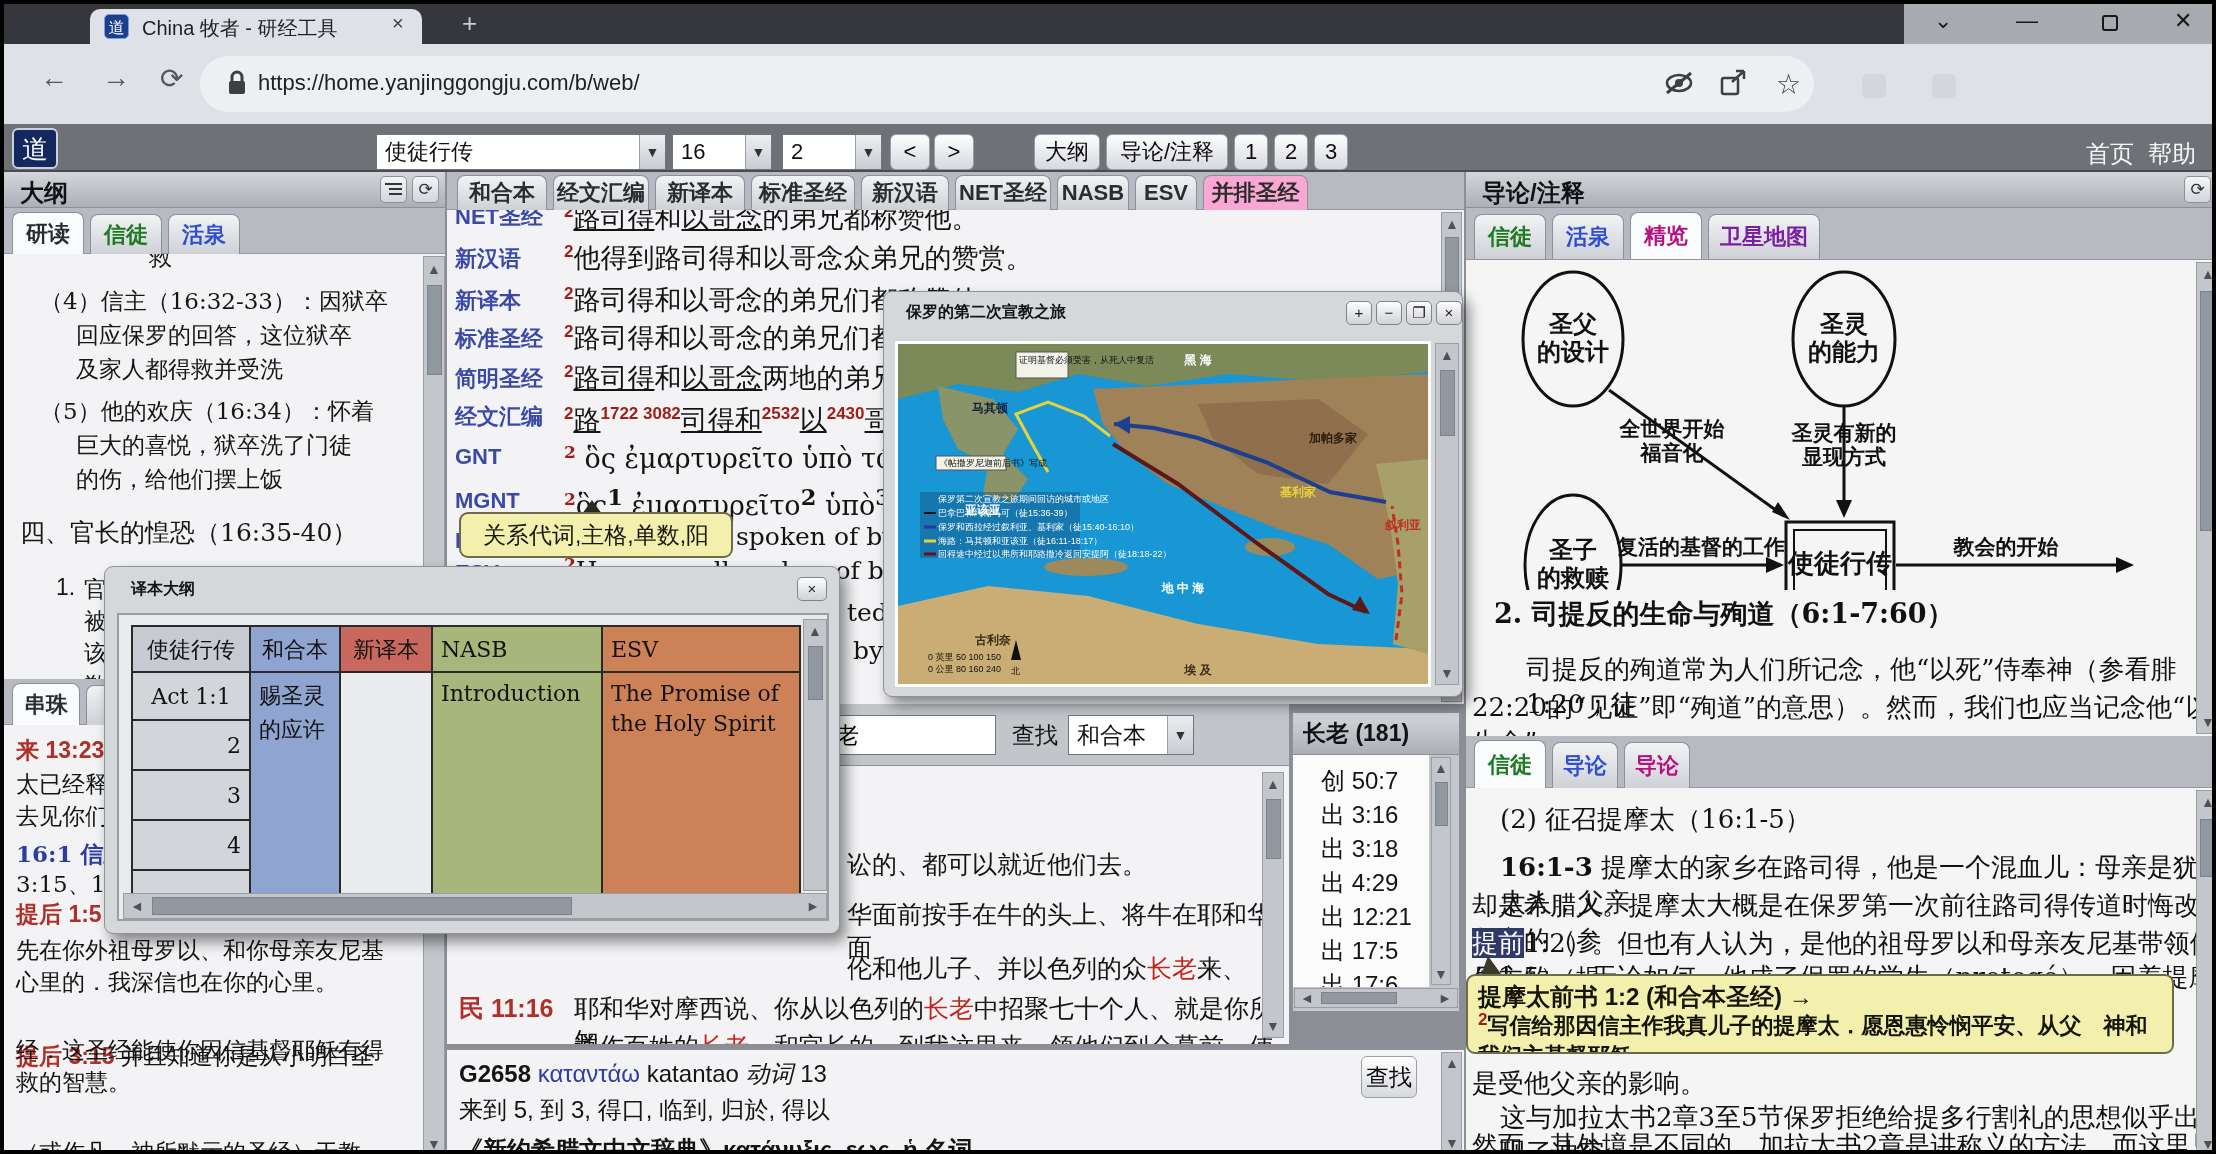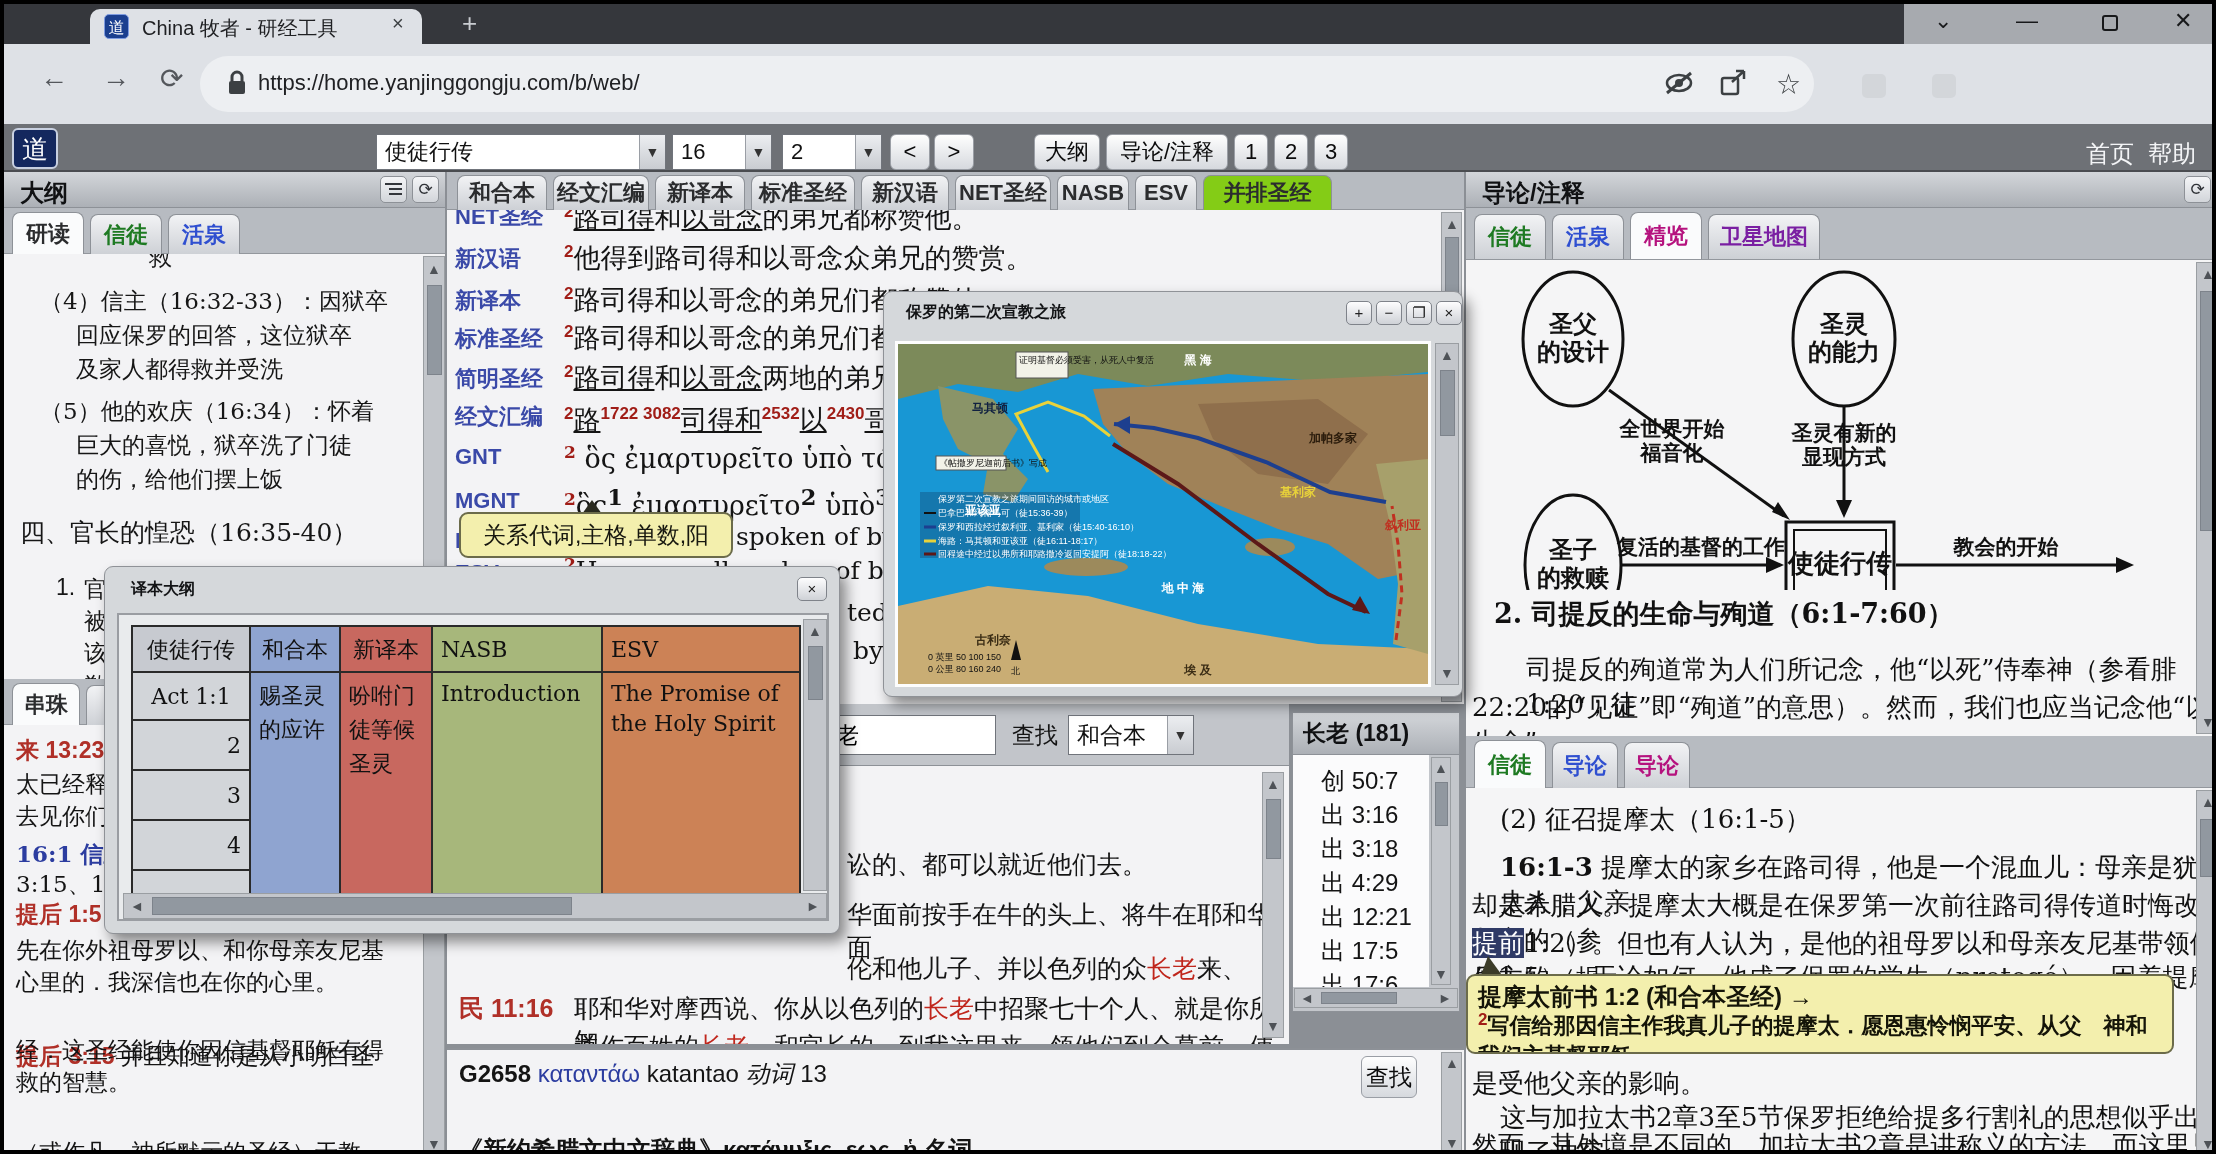--- a/index.html
+++ b/index.html
@@ -189,21 +189,21 @@
 
   <div class="abs tabsrow" style="left:443px;top:168px;width:1017px;height:38px;"></div>
   <div class="ptab" style="left:453px;top:171px;width:90px;height:35px;line-height:34px;">和合本</div>
   <div class="ptab" style="left:549px;top:171px;width:96px;height:35px;line-height:34px;">经文汇编</div>
   <div class="ptab" style="left:651px;top:171px;width:90px;height:35px;line-height:34px;">新译本</div>
   <div class="ptab" style="left:747px;top:171px;width:104px;height:35px;line-height:34px;">标准圣经</div>
   <div class="ptab" style="left:857px;top:171px;width:88px;height:35px;line-height:34px;">新汉语</div>
   <div class="ptab" style="left:951px;top:171px;width:96px;height:35px;line-height:34px;">NET圣经</div>
   <div class="ptab" style="left:1053px;top:171px;width:72px;height:35px;line-height:34px;">NASB</div>
   <div class="ptab" style="left:1131px;top:171px;width:62px;height:35px;line-height:34px;">ESV</div>
-  <div class="ptab" style="left:1199px;top:171px;width:129px;height:35px;line-height:34px;background:#84cc16;">并排圣经</div>
+  <div class="ptab" style="left:1199px;top:171px;width:105px;height:35px;line-height:34px;background:#f9a8d4;">并排圣经</div>
 
   <div class="abs content" style="left:443px;top:206px;width:1017px;height:494px;overflow:hidden;">
     <div class="abs vlabel" style="left:8px;top:-8px;">NET圣经</div>
     <div class="abs vlabel" style="left:8px;top:34px;">新汉语</div>
     <div class="abs vlabel" style="left:8px;top:76px;">新译本</div>
     <div class="abs vlabel" style="left:8px;top:114px;">标准圣经</div>
     <div class="abs vlabel" style="left:8px;top:154px;">简明圣经</div>
     <div class="abs vlabel" style="left:8px;top:192px;">经文汇编</div>
     <div class="abs vlabel" style="left:8px;top:234px;">GNT</div>
     <div class="abs vlabel" style="left:8px;top:278px;">MGNT</div>
@@ -271,20 +271,21 @@
   <div class="abs scroll" style="left:1290px;top:984px;width:164px;height:20px;">
     <div class="sarrow" style="left:2px;top:1px;">◄</div>
     <div class="thumb" style="left:26px;top:3px;width:76px;height:12px;"></div>
     <div class="sarrow" style="right:2px;top:1px;left:auto;">►</div>
   </div>
 
   <div class="abs content" style="left:443px;top:1044px;width:1017px;height:110px;border-top:2px solid #8d9197;overflow:hidden;">
     <div class="abs" style="left:12px;top:8px;font-size:24px;color:#141414;">
       <b>G2658</b> <span style="color:#2c3da0;">καταντάω</span> <span>katantao</span> <i>动词</i> <span>13</span>
     </div>
+    <div class="abs" style="left:12px;top:44px;font-size:24px;color:#141414;">来到 5, 到 3, 得口, 临到, 归於, 得以</div>
     <div class="abs" style="left:12px;top:84px;font-size:24px;font-weight:bold;color:#141414;">
       <span>《新约希腊文中文辞典》</span><span>κατάνυξις,  εως,  ἡ 名词</span>
     </div>
   </div>
   <div class="abs btn" style="left:1357px;top:1052px;width:56px;height:42px;line-height:40px;font-size:23px;">查找</div>
   <div class="abs scroll" style="left:1437px;top:1048px;width:21px;height:102px;">
     <div class="sarrow" style="top:2px;left:0;">▲</div>
     <div class="sarrow" style="bottom:2px;left:0;">▼</div>
   </div>
 
@@ -457,21 +458,20 @@
       <div class="tcell" style="left:12px;top:56px;width:120px;height:50px;background:#d2d5d9;text-align:center;line-height:36px;">Act 1:1</div>
       <div class="tcell" style="left:12px;top:104px;width:120px;height:52px;background:#d2d5d9;text-align:right;line-height:38px;">2</div>
       <div class="tcell" style="left:12px;top:154px;width:120px;height:52px;background:#d2d5d9;text-align:right;line-height:38px;">3</div>
       <div class="tcell" style="left:12px;top:204px;width:120px;height:52px;background:#d2d5d9;text-align:right;line-height:38px;">4</div>
       <div class="tcell" style="left:12px;top:254px;width:120px;height:46px;background:#d2d5d9;text-align:right;line-height:56px;">5</div>
 
       <div class="tcell" style="left:130px;top:10px;width:92px;height:48px;background:#8fa4d0;text-align:center;line-height:34px;">和合本</div>
       <div class="tcell" style="left:130px;top:56px;width:92px;height:244px;background:#8fa4d0;line-height:34px;">赐圣灵 的应许</div>
 
       <div class="tcell" style="left:220px;top:10px;width:94px;height:48px;background:#c8685f;text-align:center;line-height:34px;">新译本</div>
-      <div class="tcell" style="left:220px;top:56px;width:94px;height:244px;background:#c8685f;line-height:34px;">吩咐门 徒等候 圣灵</div>
 
       <div class="tcell" style="left:312px;top:10px;width:172px;height:48px;background:#a7b77b;line-height:34px;">NASB</div>
       <div class="tcell" style="left:312px;top:56px;width:172px;height:244px;background:#a7b77b;line-height:30px;">Introduction</div>
 
       <div class="tcell" style="left:482px;top:10px;width:200px;height:48px;background:#cc8256;line-height:34px;">ESV</div>
       <div class="tcell" style="left:482px;top:56px;width:200px;height:244px;background:#cc8256;line-height:30px;">The Promise of the Holy Spirit</div>
 
       <div class="abs scroll" style="left:684px;top:4px;width:24px;height:272px;">
         <div class="sarrow" style="top:3px;left:1px;">▲</div>
         <div class="thumb" style="left:4px;top:26px;width:15px;height:54px;"></div>

